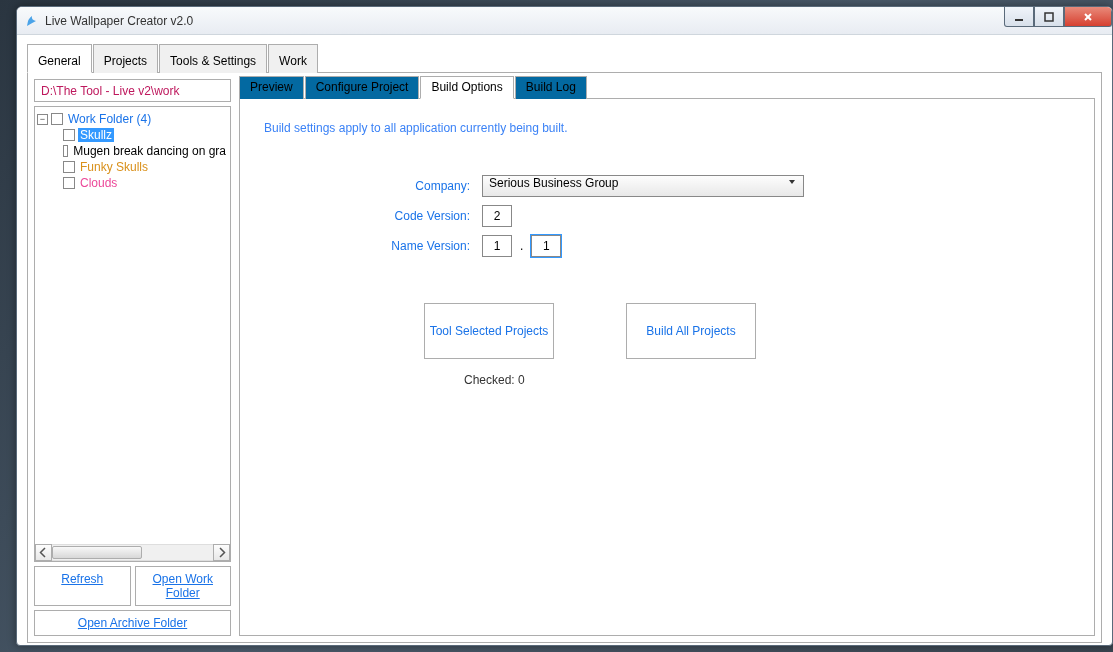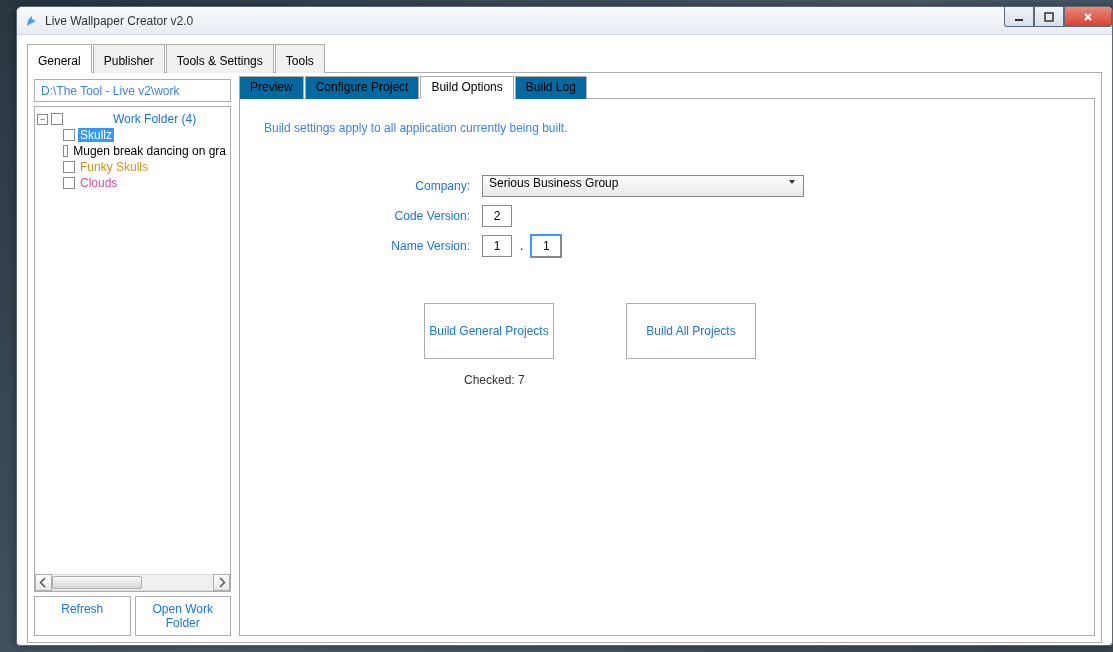--- a/index.html
+++ b/index.html
@@ -19,41 +19,41 @@
 
 .client { padding: 8px 10px 10px 10px; height: calc(100% - 28px); }
 
 .tabs { display: flex; border-bottom: 1px solid #adadad; }
 .tab { padding: 9px 10px 4px 10px; border: 1px solid #adadad; border-bottom: none; background: #f0f0f0; margin-right: 1px; position: relative; top: 1px; cursor: default; }
 .tab.active { background: #fff; border-bottom: 1px solid #fff; }
 
 .tab-content { border: 1px solid #adadad; border-top: none; height: calc(100% - 22px); padding: 6px; display: flex; gap: 8px; }
 
 .sidebar { width: 197px; display: flex; flex-direction: column; }
-.path-box { border: 1px solid #adadad; padding: 4px 6px; color: #3b82f6; margin-bottom: 4px; height: 23px; }
+.path-box { border: 1px solid #adadad; padding: 4px 6px; color: #be185d; margin-bottom: 4px; height: 23px; }
 .tree-box { border: 1px solid #adadad; flex: 1; position: relative; overflow: hidden; }
 .tree { padding: 4px 2px; font-size: 12px; white-space: nowrap; }
 .tree-row { display: flex; align-items: center; height: 16px; }
 .tree-toggle { width: 11px; height: 11px; border: 1px solid #888; display: flex; align-items: center; justify-content: center; font-size: 9px; line-height: 1; color: #444; margin-right: 3px; }
 .tree-chk { width: 12px; height: 12px; border: 1px solid #888; margin-right: 3px; background: #fff; }
 .tree-label { padding: 0 2px; }
 .tree-label.sel { background: #3399ff; color: #fff; }
-.tree-label.link { color: #1a73e8; margin-left: 45px; }
+.tree-label.link { color: #1a73e8; }
 .tree-label.orange { color: #d9901a; }
 .tree-label.green { color: #ec4899; }
 .tree-children { padding-left: 14px; }
 .tree-children .tree-row { padding-left: 12px; }
 
 .tree-hscroll { position: absolute; bottom: 0; left: 0; right: 0; height: 17px; background: #f0f0f0; display: flex; align-items: center; }
 .hs-btn { width: 17px; height: 17px; border: 1px solid #adadad; background: linear-gradient(#fdfdfd,#e8e8e8); display:flex; align-items:center; justify-content:center; }
 .hs-track { flex:1; height: 17px; background: #f0f0f0; border-top:1px solid #dedede; border-bottom:1px solid #dedede; position: relative; }
 .hs-thumb { position:absolute; left:0; top:1px; width: 90px; height:13px; background: linear-gradient(#f8f8f8,#d8d8d8); border:1px solid #adadad; border-radius:2px; }
 
 .side-btn-row { display: flex; gap: 4px; margin-top: 4px; }
-.side-btn { flex:1; border: 1px solid #adadad; padding: 5px 0; text-align: center; color: #1a73e8; background:#fff; cursor: default; }
+.side-btn { flex:1; border: 1px solid #adadad; padding: 5px 0; text-align: center; color: #1a73e8; background:#fff; cursor: default; text-decoration: underline; }
 .side-btn.full { width: 100%; }
 
 .main-area { flex: 1; display: flex; flex-direction: column; }
 .subtabs { display: flex; border-bottom: 1px solid #adadad; margin-top: -4px; }
 .subtab { padding: 3px 10px 4px 10px; border: 1px solid #adadad; border-bottom: none; background: #0369a1; margin-right: 1px; position: relative; top: 1px; cursor: default; }
 .subtab.active { background: #fff; border-bottom: 1px solid #fff; }
 
 .subcontent { border: 1px solid #adadad; border-top: none; flex: 1; padding: 22px 24px; }
 
 .desc { color: #3b82f6; margin-bottom: 40px; }
@@ -98,23 +98,23 @@
             <line x1="3" y1="3" x2="9" y2="9" stroke-width="2"></line>
             <line x1="9" y1="3" x2="3" y2="9" stroke-width="2"></line>
           </svg>
         </div>
     </div>
   </div>
 
   <div class="client">
     <div class="tabs">
       <div class="tab active">General</div>
-      <div class="tab">Publisher</div>
+      <div class="tab">Projects</div>
       <div class="tab">Tools &amp; Settings</div>
-      <div class="tab">Tools</div>
+      <div class="tab">Work</div>
     </div>
 
     <div class="tab-content">
       <div class="sidebar">
         <div class="path-box">D:\The Tool - Live v2\work</div>
         <div class="tree-box">
           <div class="tree">
             <div class="tree-row">
               <span class="tree-toggle">−</span>
               <span class="tree-chk"></span>
@@ -152,20 +152,23 @@
                 <svg viewBox="0 0 10 10">
                   <path d="M4 2 L7 5 L4 8" fill="none" stroke="#555"></path>
                 </svg>
               </div>
           </div>
         </div>
         <div class="side-btn-row">
           <div class="side-btn">Refresh</div>
           <div class="side-btn">Open Work Folder</div>
         </div>
+        <div class="side-btn-row">
+          <div class="side-btn full">Open Archive Folder</div>
+        </div>
       </div>
 
       <div class="main-area">
         <div class="subtabs">
           <div class="subtab">Preview</div>
           <div class="subtab">Configure Project</div>
           <div class="subtab active">Build Options</div>
           <div class="subtab">Build Log</div>
         </div>
         <div class="subcontent">
@@ -187,21 +190,21 @@
             </div>
             <div class="form-row">
               <div class="form-label">Name Version:</div>
               <input class="txt-input" value="1" style="">
               <span class="dot-sep">.</span>
               <input class="txt-input" style="outline: rgb(51, 153, 255) solid 1px;" value="1">
             </div>
           </div>
 
           <div class="build-btn-row">
-            <div class="build-btn">Build General Projects</div>
+            <div class="build-btn">Tool Selected Projects</div>
             <div class="build-btn">Build All Projects</div>
           </div>
-          <div class="checked-text">Checked: 7</div>
+          <div class="checked-text">Checked: 0</div>
         </div>
       </div>
     </div>
   </div>
 </div>
 
 </body></html>

